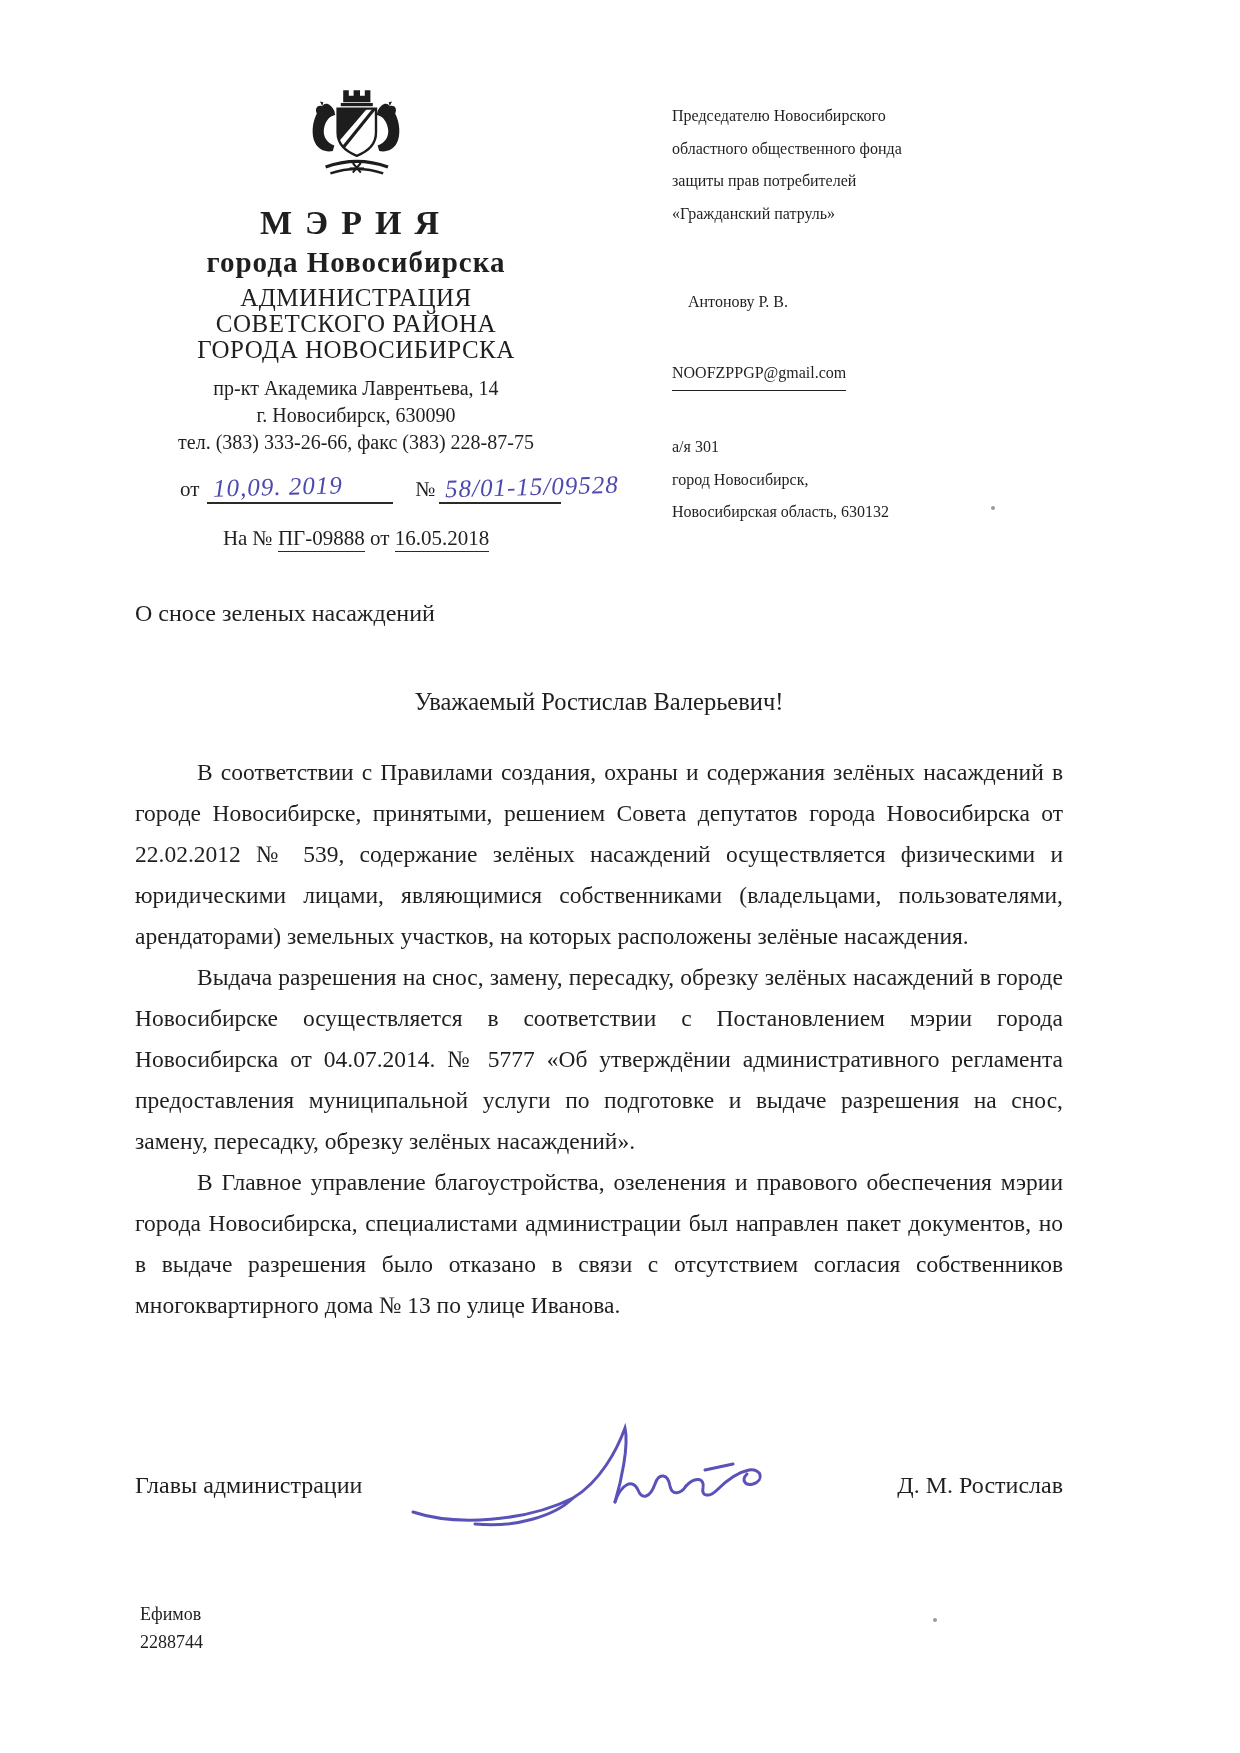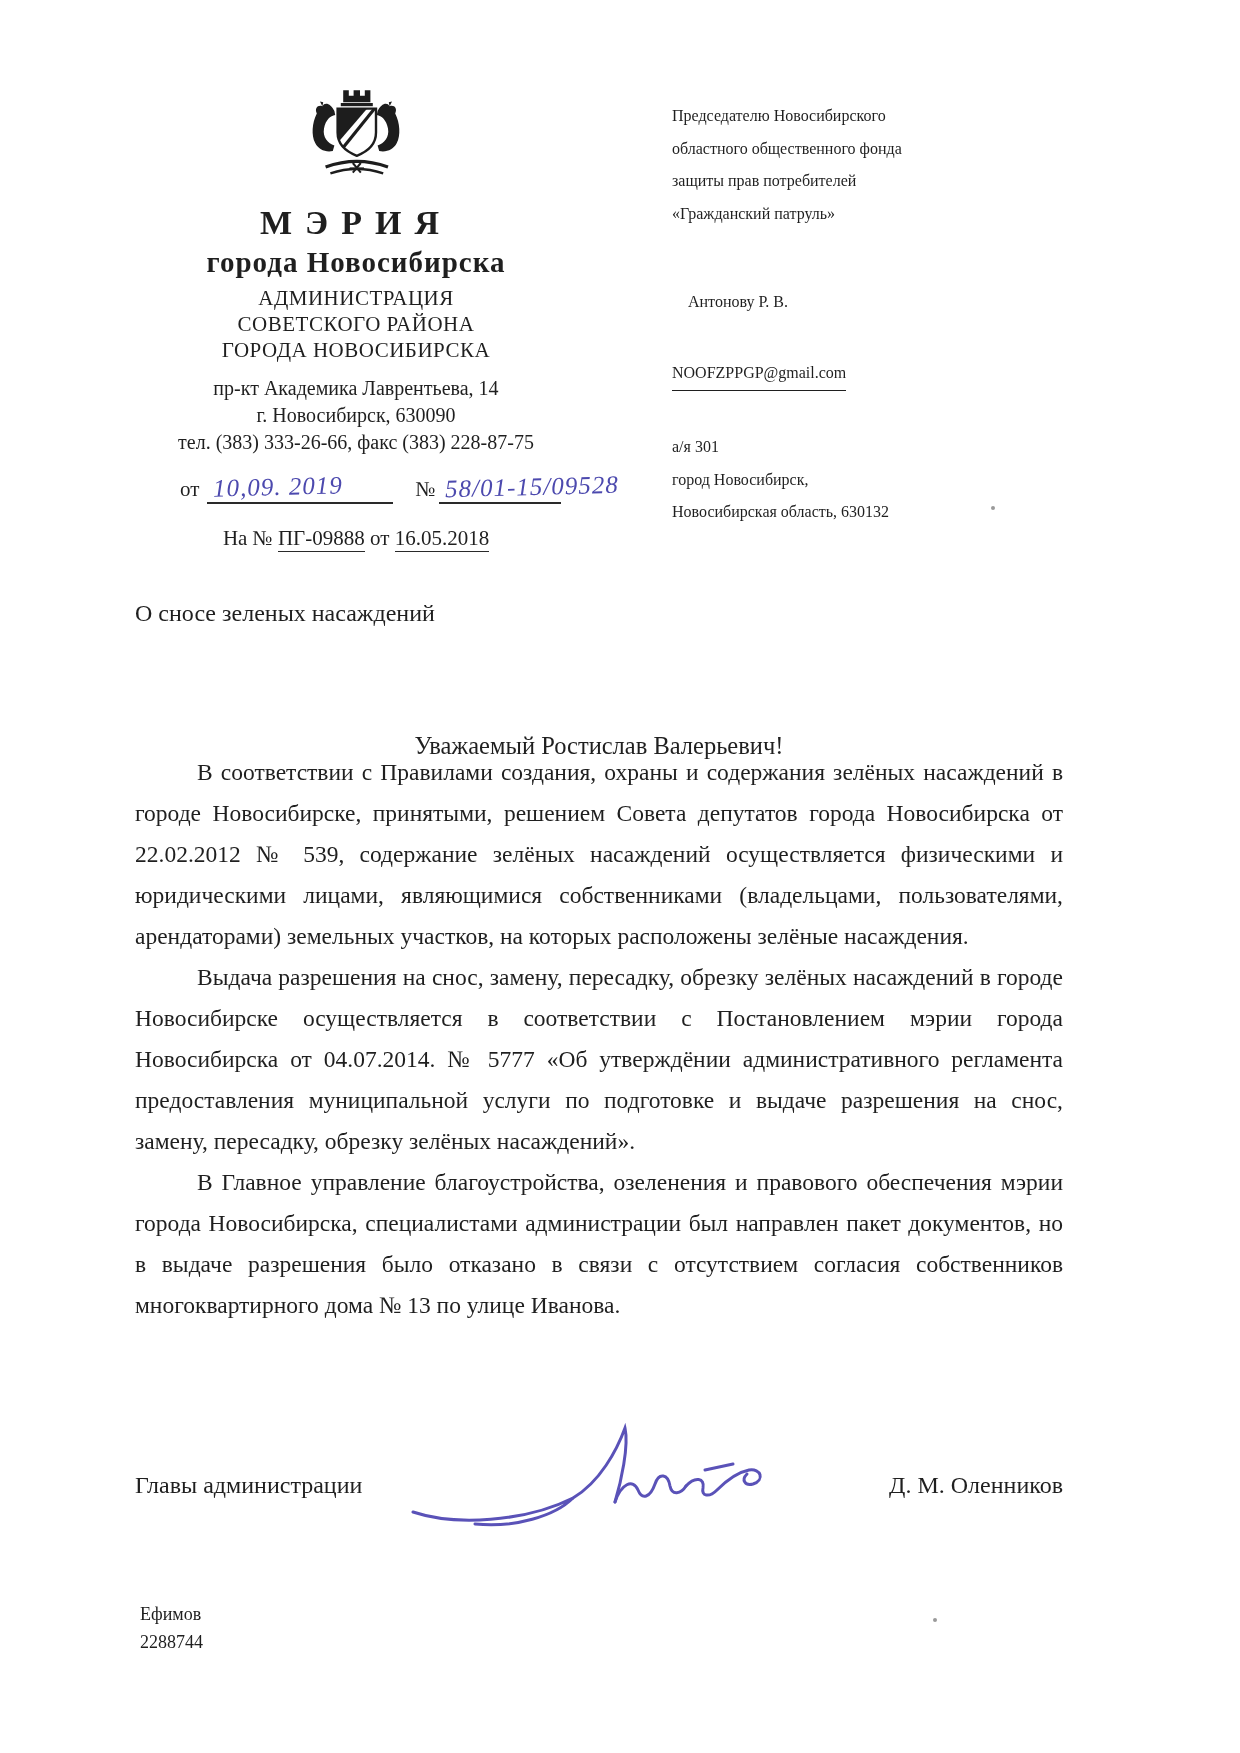--- a/index.html
+++ b/index.html
@@ -18,21 +18,21 @@
     text-align:center;
   }
   .emblem{display:block;margin:0 auto 10px auto;}
   .org-name{
     font-size:34px;font-weight:bold;letter-spacing:13px;
     margin-top:14px;
   }
   .org-city{
     font-size:29px;font-weight:bold;letter-spacing:1px;margin-top:4px;
   }
-  .dept{font-size:21px;line-height:26px;letter-spacing:.5px;margin-top:6px;}
+  .dept{font-size:25px;line-height:26px;letter-spacing:.5px;margin-top:6px;}
   .dept div{white-space:nowrap;}
   .addr{font-size:20px;line-height:27px;margin-top:12px;}
   .addr div{white-space:nowrap;}
   .dateline{
     margin-top:16px;text-align:left;padding-left:30px;
     font-size:21px;display:flex;align-items:flex-end;white-space:nowrap;
   }
   .dateline .lbl{padding-bottom:2px;}
   .u-slot{
     display:inline-block;border-bottom:2px solid #2a2a2a;
@@ -61,21 +61,21 @@
   .recipient .email{
     margin-top:38px;display:inline-block;
     border-bottom:1.5px solid #1f1f1f;padding-bottom:1px;
   }
   .recipient .post{margin-top:40px;}
   
   .subject{
     position:absolute;left:135px;top:600px;font-size:24px;
   }
   .salutation{
-    position:absolute;left:135px;top:732px;width:928px;
+    position:absolute;left:135px;top:688px;width:928px;
     text-align:center;font-size:24.5px;
   }
   .body-text{
     position:absolute;left:135px;top:752px;width:928px;
     font-size:23.5px;line-height:41px;text-align:justify;
   }
   .body-text p{margin:0;text-indent:62px;}
   
   .signoff{
     position:absolute;left:135px;top:1472px;width:928px;
@@ -200,21 +200,21 @@
     <svg class="signature-svg" width="400" height="120" viewBox="0 0 400 120">
       <g fill="none" stroke="#5a52b8" stroke-width="3" stroke-linecap="round">
         <path d="M8,92 C50,106 120,102 168,78 C150,96 110,108 70,104"></path>
         <path d="M168,78 C195,62 212,30 220,8 C224,26 216,62 210,82"></path>
         <path d="M210,82 C216,64 228,58 233,70 C237,80 245,78 250,64 C254,52 263,54 265,66 C267,76 276,74 281,66"></path>
         <path d="M281,66 C290,56 300,58 298,68 C296,76 304,78 312,70 C322,60 334,52 344,50 C356,48 360,60 348,64 C340,66 336,60 342,54"></path>
         <path d="M300,50 l28,-6"></path>
       </g>
     </svg>
 
-    <span>Д. М. Оленников</span>
+    <span>Д. М. Ростислав</span>
   </div>
 
   <div class="exec">
     <div>Ефимов</div>
     <div>2288744</div>
   </div>
 
   <div class="speck" style="left:991px;top:506px;"></div>
   <div class="speck" style="left:933px;top:1618px;"></div>
 

